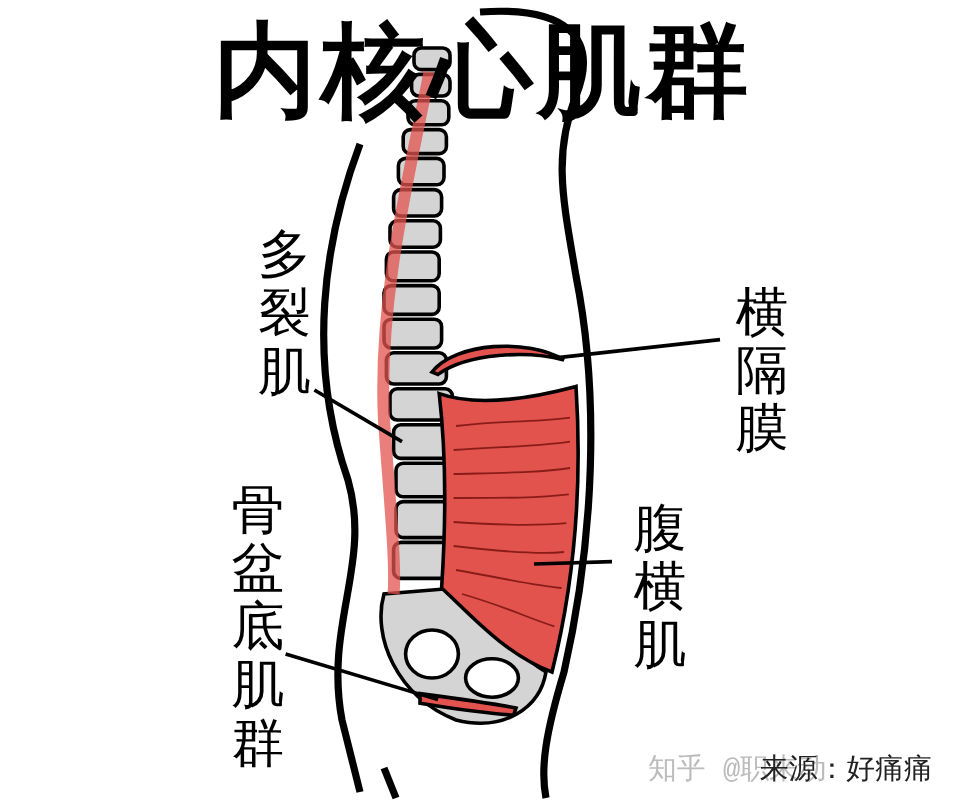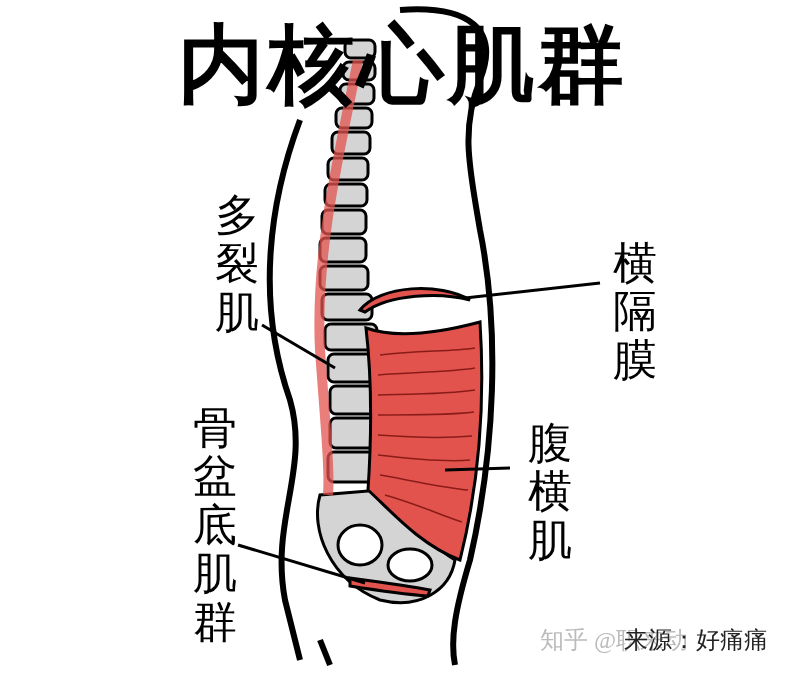--- a/index.html
+++ b/index.html
@@ -1,16 +1,16 @@
 <!DOCTYPE html>
 <html><head>
 <meta charset="utf-8">
 <style>
   html,body{margin:0;padding:0;background:#fff;}
-  .canvas{position:relative;width:806px;height:673px;overflow:hidden;background:#fff;font-family:Liberation Serif, serif;}
+  .canvas{position:relative;width:806px;height:673px;overflow:hidden;background:#fff;font-family:Liberation Mono, monospace;}
   svg.art{position:absolute;left:0;top:0;}
   .title{position:absolute;left:178px;top:22px;font-size:86px;font-weight:bold;color:#000;letter-spacing:4px;line-height:1;white-space:nowrap;}
   .vlabel{position:absolute;font-size:44px;color:#000;line-height:1.1;width:50px;text-align:center;}
   .vlabel span{display:block;}
   .watermark{position:absolute;left:540px;top:624px;font-size:24px;color:#bbb;white-space:nowrap;}
   .watermark .src{color:#222;margin-left:-70px;}
 </style>
 </head>
 <body>
 

